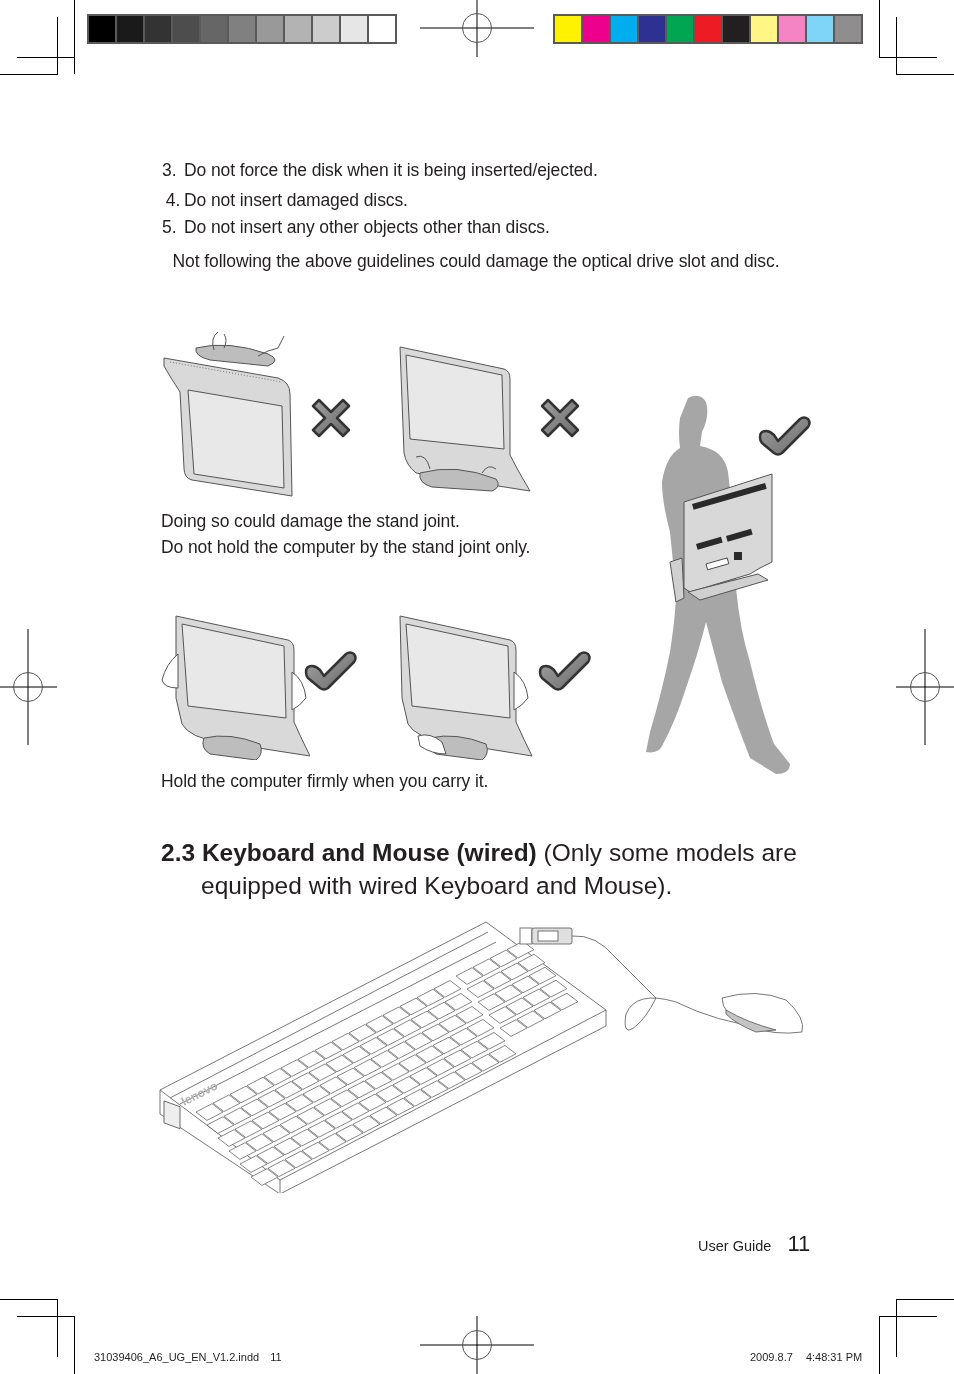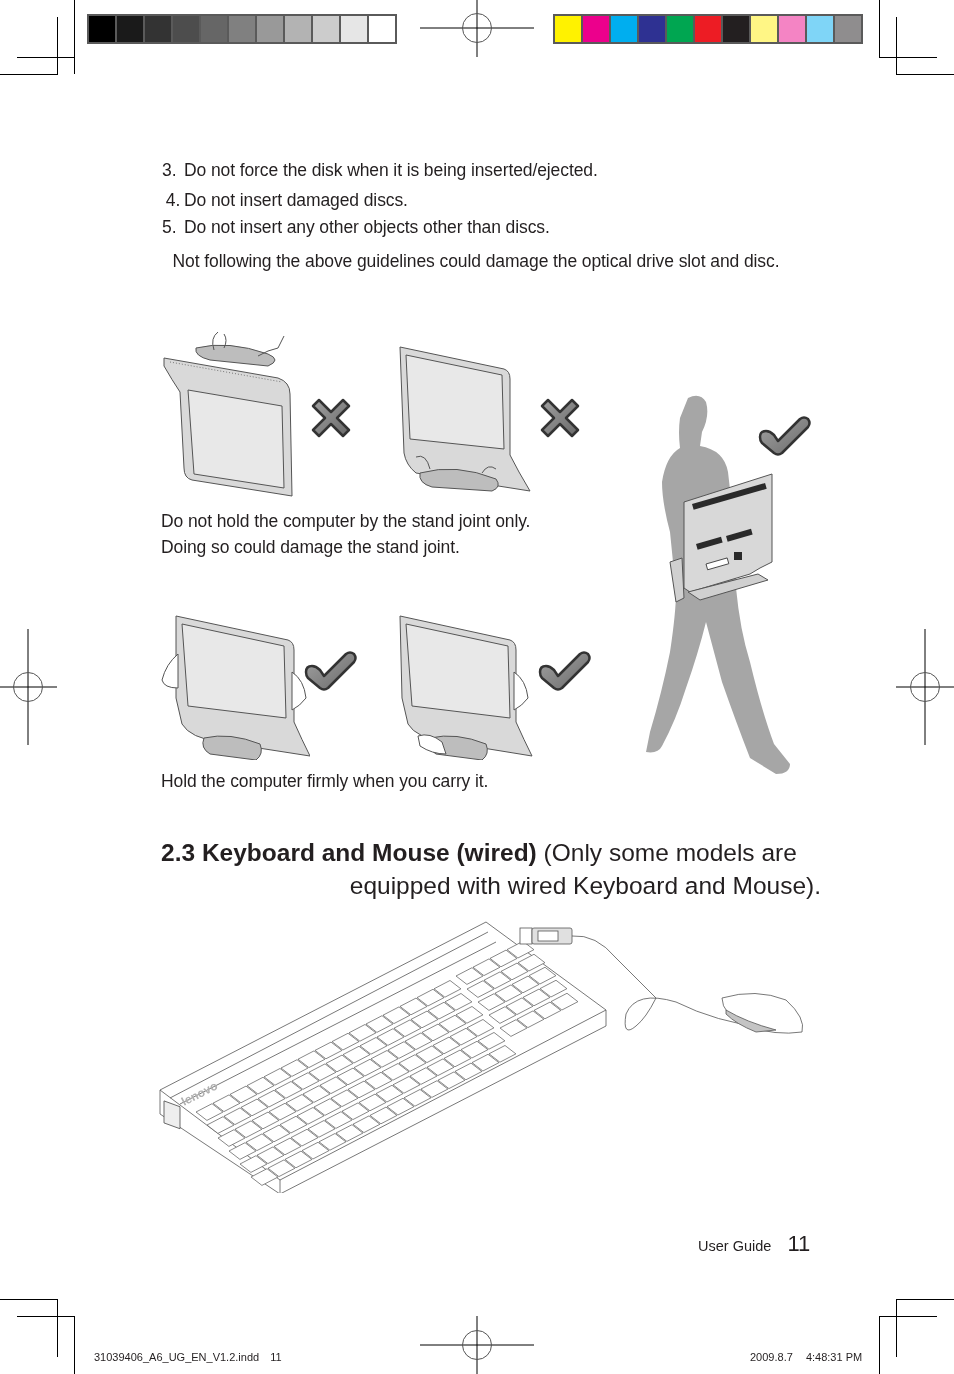--- a/index.html
+++ b/index.html
@@ -122,22 +122,22 @@
   <path d="M4 2 L108 24 Q114 26 114 34 L114 110 Q122 126 134 146 L20 128 Q10 120 8 108 Z" fill="#d9d9d9" stroke="#555" stroke-width="1"></path>
   <path d="M10 10 L106 30 L108 104 L14 94 Z" fill="#e8e8e8" stroke="#555" stroke-width="1"></path>
   <path d="M24 128 Q60 118 100 134 Q106 142 96 146 L36 142 Q22 138 24 128 Z" fill="#bdbdbd" stroke="#555" stroke-width="1"></path>
   <path d="M20 112 Q30 108 34 124 M86 128 Q92 118 100 124" fill="none" stroke="#555" stroke-width="1"></path>
 </svg>
 <svg class="abs" style="left:534px;top:392px;" width="52" height="52" viewBox="0 0 52 52">
   <path d="M8 14 L14 8 L26 20 L38 8 L44 14 L32 26 L44 38 L38 44 L26 32 L14 44 L8 38 L20 26 Z" fill="url(#xg)" stroke="#333" stroke-width="2.5" stroke-linejoin="round"></path>
 </svg>
 
 <div class="body-text" style="left:161px;top:508px;">
+  <div>Doing so could damage the stand joint.</div>
   <div>Do not hold the computer by the stand joint only.</div>
-  <div>Doing so could damage the stand joint.</div>
 </div>
 
 <svg class="abs" style="left:640px;top:392px;" width="180" height="390" viewBox="0 0 180 390">
   <path d="M48 6 Q60 0 66 10 Q70 24 62 40 L60 54 Q84 58 88 80 L96 150 L96 196 Q100 238 110 270 Q122 320 134 352 L150 372 Q150 382 136 382 L110 366 Q96 330 82 290 L66 230 Q58 262 46 296 Q36 328 22 354 Q18 362 6 360 L10 340 Q22 300 30 260 Q36 220 36 200 L30 140 Q22 110 22 90 Q26 64 40 56 Q38 40 40 26 Z" fill="#a6a6a6"></path>
   <path d="M44 110 L132 82 L132 170 L120 176 L110 182 L50 200 L44 196 Z" fill="#d8d8d8" stroke="#555" stroke-width="1"></path>
   <rect x="52" y="112" width="76" height="6" transform="rotate(-16 52 112)" fill="#2a2a2a"></rect>
   <rect x="56" y="152" width="26" height="6" transform="rotate(-16 56 152)" fill="#2a2a2a"></rect>
   <rect x="86" y="144" width="26" height="6" transform="rotate(-16 86 144)" fill="#2a2a2a"></rect>
   <rect x="66" y="172" width="22" height="6" transform="rotate(-16 66 172)" fill="#fff" stroke="#333" stroke-width="0.8"></rect>
   <rect x="94" y="160" width="8" height="8" fill="#2a2a2a"></rect>
@@ -175,21 +175,21 @@
 <svg class="abs" style="left:536px;top:650px;" width="56" height="42" viewBox="0 0 56 42">
   <path d="M4 22 Q4 16 10 16 Q14 16 18 20 L22 26 L44 4 Q48 1 52 4 Q55 8 52 12 L26 38 Q22 41 18 38 L6 28 Q4 26 4 22 Z" fill="url(#cg)" stroke="#333" stroke-width="2.5" stroke-linejoin="round"></path>
 </svg>
 
 <div class="body-text" style="left:161px;top:768px;">Hold the computer firmly when you carry it.</div>
 
 <div class="heading">
   <b>2.3</b>
   <b>Keyboard and Mouse (wired)</b>
   <span>(Only some models are</span>
-  <div style="padding-left:40px;text-align:right;">equipped with wired Keyboard and Mouse).</div>
+  <div style="padding-left:40px;">equipped with wired Keyboard and Mouse).</div>
 </div>
 
 <svg class="abs" style="left:156px;top:918px;" width="660" height="275" viewBox="0 0 660 275">
   <g fill="none" stroke="#555" stroke-width="0.8">
     <path d="M4 172 L330 4 L450 92 L124 262 Z" fill="#fff"></path>
     <path d="M4 172 L4 196 L124 276 L124 262"></path>
     <path d="M124 276 L450 108 L450 92"></path>
     <path d="M14 180 L332 14"></path>
     <path d="M24 186 L340 24"></path>
     <rect x="8" y="180" width="16" height="22" transform="skewY(20)" fill="#eee"></rect>

